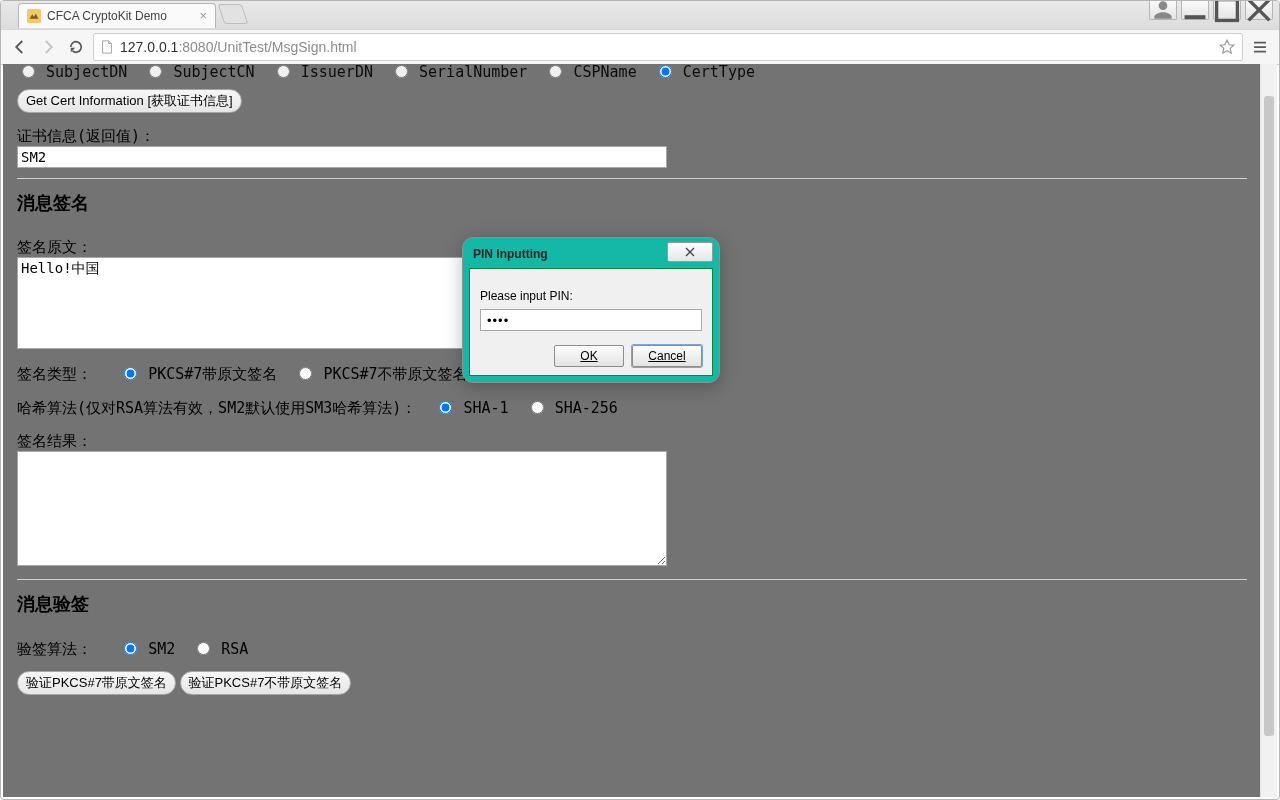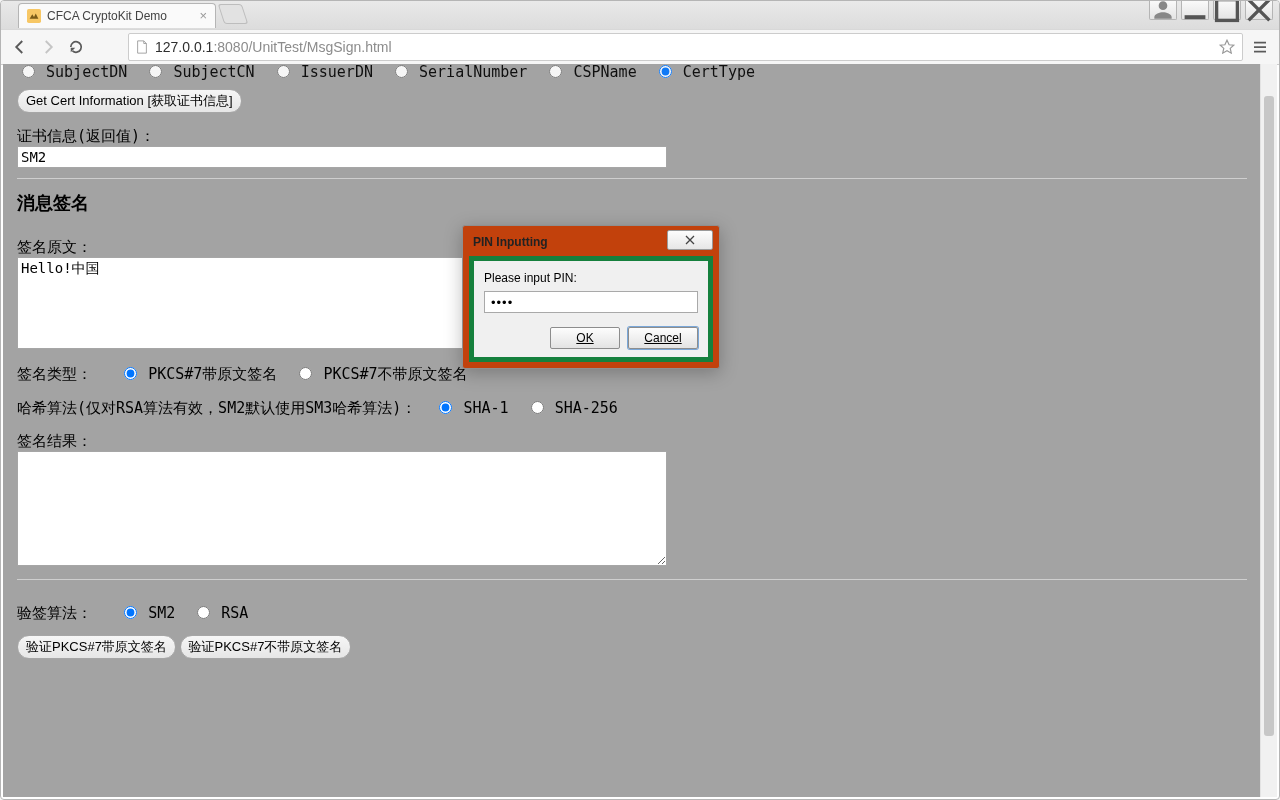--- a/index.html
+++ b/index.html
@@ -118,35 +118,34 @@
     height: 26px;
     background: #fff;
     border: 1px solid #ccc;
     border-radius: 2px;
     display: flex;
     align-items: center;
     padding: 0 6px;
     gap: 6px;
     font-size: 14px;
     color: #555;
-    margin-left: 35px;
   }
   .omnibox .page-icon svg { width:14px; height:14px; display:block; }
   .omnibox .url { flex:1; white-space: nowrap; }
   .omnibox .host { color: #2f2f2f; }
   .omnibox .port, .omnibox .path { color: #8c8c8c; }
   .star svg, .menu-icon svg, .tb-icon svg { width:18px; height:18px; display:block; }
   
   .viewport {
     position: absolute;
     top: 63px;
     bottom: 2px;
     left: 2px;
     right: 2px;
-    background: #a3a3a3;
+    background: #737373;
     overflow: hidden;
   }
   .vscrollbar {
     position: absolute;
     right: 0;
     top: 0;
     bottom: 0;
     width: 16px;
     background: #f1f1f1;
     border-left: 1px solid #e3e3e3;
@@ -191,26 +190,26 @@
   hr { border: none; border-top: 1px solid #cfcfcf; margin: 10px 0; }
   h3 {
     font-family: SimSun, "Microsoft YaHei", monospace;
     font-size: 18px;
     font-weight: bold;
     margin: 12px 0 10px 0;
   }
   
   .pin-dialog {
     position: absolute;
-    top: 224px;
+    top: 236px;
     left: 461px;
     width: 256px;
-    background: #c2410c;
+    background: #14b8a6;
     border: 1px solid #8f8f8f;
-    border-radius: 3px;
+    border-radius: 11px;
     box-shadow: 0 4px 18px rgba(0,0,0,0.25);
     z-index: 100;
     font-family: Tahoma, Arial, sans-serif;
     font-size: 12px;
   }
   .pin-title-row {
     display: flex;
     align-items: center;
     padding: 4px 6px 2px 6px;
     gap: 8px;
@@ -230,23 +229,23 @@
     border: 1px solid #9a9a9a;
     border-radius: 2px;
     display:flex;
     align-items:center;
     justify-content:center;
     font-size: 12px;
     color: #333;
   }
   .pin-body {
     margin: 4px 6px 6px 6px;
-    border: 5px solid #15803d;
+    border: 1px solid #15803d;
     background: #f0f0f0;
-    padding: 10px 10px 8px 10px;
+    padding: 20px 10px 8px 10px;
   }
   .pin-input {
     width: 100%;
     box-sizing: border-box;
     height: 22px;
     border: 1px solid #a9a9a9;
     background: #fff;
     padding: 2px 6px;
     font-size: 13px;
     letter-spacing: 1px;
@@ -393,20 +392,21 @@
         <label class="radio-inline"><input type="radio" name="ha" checked="" style=""> <span>SHA-1</span></label>
         <label class="radio-inline"><input type="radio" name="ha" style=""> <span>SHA-256</span></label>
       </div>
 
 
       <div class="field-label" style="margin-top:14px;">签名结果：</div>
       <textarea class="text-input" style="width: 650px; height: 115px;"></textarea>
 
       <hr>
 
+      <h3>消息验签</h3>
 
       <div class="field-label">
         <span>验签算法：</span>&nbsp;&nbsp;
         <label class="radio-inline"><input type="radio" name="va" checked="" style=""> <span>SM2</span></label>
         <label class="radio-inline"><input type="radio" name="va" style=""> <span>RSA</span></label>
       </div>
 
       <div style="margin-top:12px;">
         <button class="btn">验证PKCS#7带原文签名</button>
         <button class="btn">验证PKCS#7不带原文签名</button>

